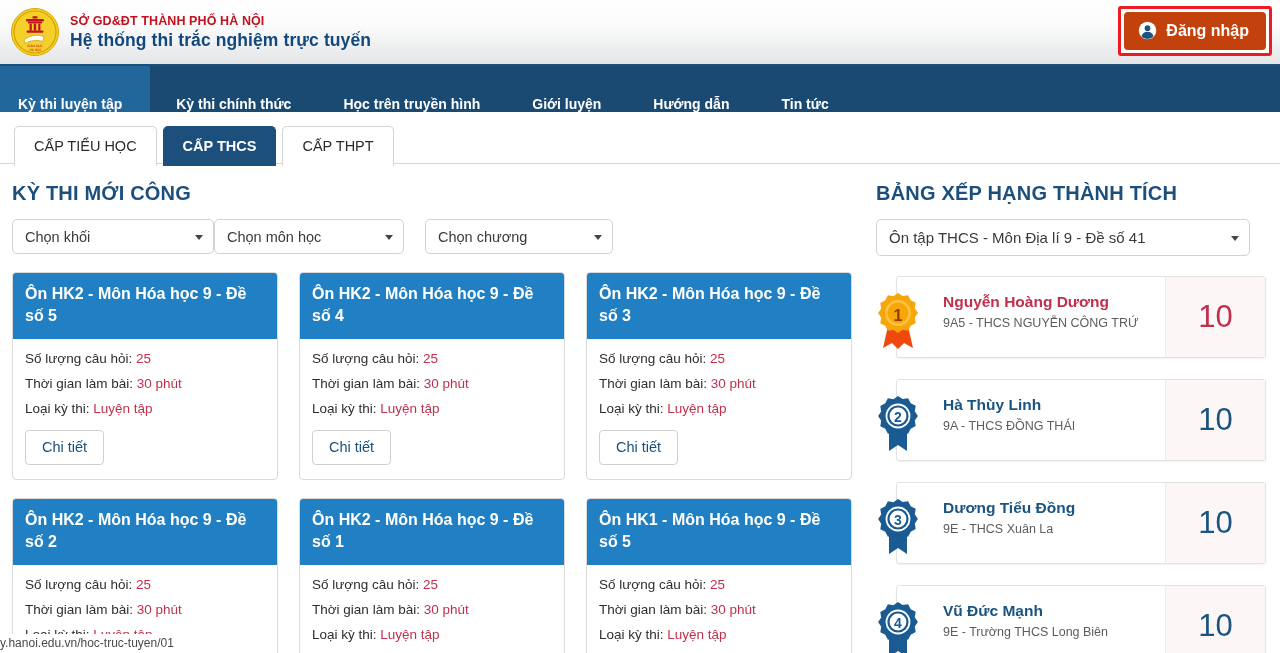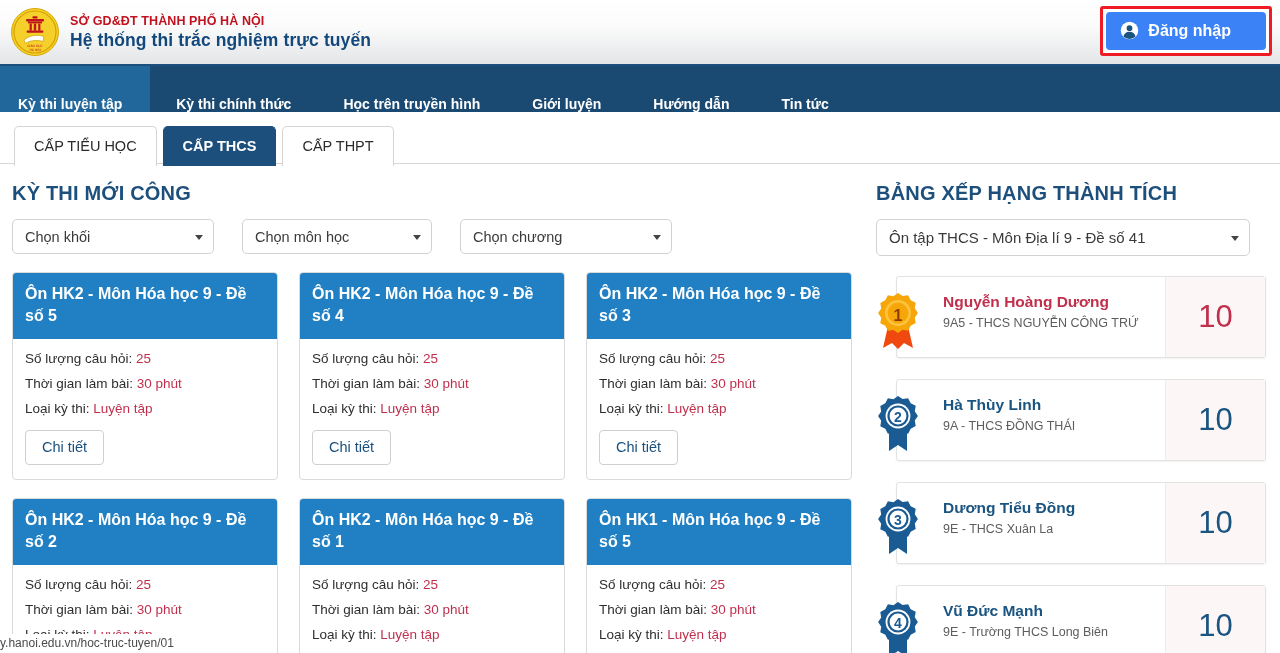--- a/index.html
+++ b/index.html
@@ -56,25 +56,25 @@
 
   .login-highlight {
     position: absolute;
     right: 8px; top: 6px;
     border: 3px solid #ee1b24;
     border-radius: 3px;
     padding: 3px;
     background: #ffffff;
   }
   .login-btn {
-    background: #3b82f6;
+    background: #c2410c;
     color: #ffffff;
     border: none;
     border-radius: 4px;
-    padding: 9px 35px 10px 14px;
+    padding: 9px 17px 10px 14px;
     font-size: 16px;
     font-weight: 700;
     font-family: "Liberation Sans", sans-serif;
     display: flex;
     align-items: center;
     gap: 9px;
     cursor: pointer;
   }
   .user-ic { width: 19px; height: 19px; display: block; }
 
@@ -137,39 +137,39 @@
   .section-title {
     font-size: 20px;
     font-weight: 700;
     color: #1d4f7c;
     letter-spacing: .2px;
     margin: 8px 0 14px 0;
   }
   .col-right .section-title { margin-left: 2px; }
 
   
-  .filters { display: flex; gap: 28px; margin-bottom: 18px; }
+  .filters { display: flex; gap: 0; margin-bottom: 18px; }
   .select-box {
     position: relative;
     background: #ffffff;
     border: 1px solid #d2d2d2;
     border-radius: 5px;
     height: 35px;
     display: flex;
     align-items: center;
     padding: 0 26px 0 12px;
     font-size: 14.5px;
     color: #3a3a3a;
     cursor: pointer;
     white-space: nowrap;
     overflow: hidden;
   }
   .select-box.w1 { width: 202px; }
   .select-box.w2 { width: 190px; }
-  .select-box.w3 { width: 212px; }
+  .select-box.w3 { width: 188px; margin-left: 21px; }
   .select-box.wide { width: 374px; height: 37px; font-size: 15px; }
   .caret {
     position: absolute;
     right: 10px; top: 50%;
     margin-top: -2px;
     width: 0; height: 0;
     border-left: 4px solid transparent;
     border-right: 4px solid transparent;
     border-top: 5px solid #444;
   }

